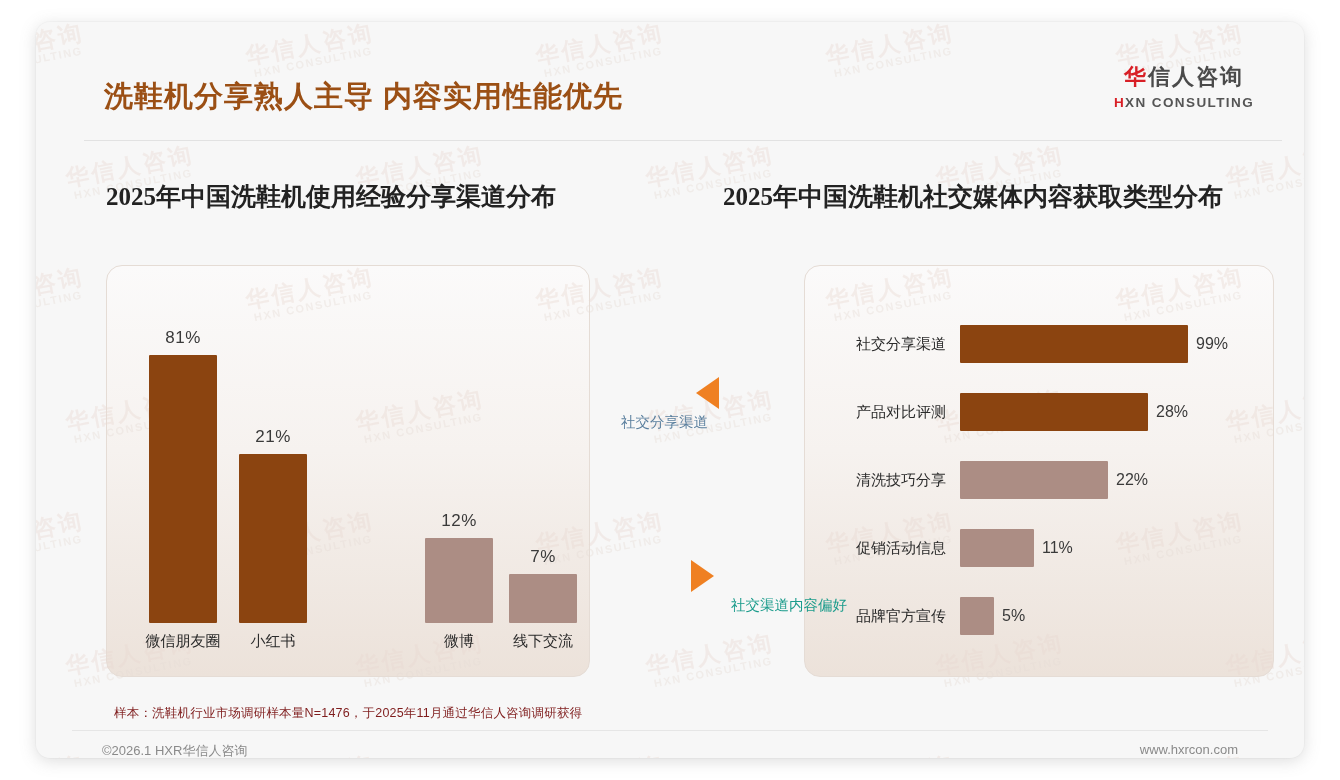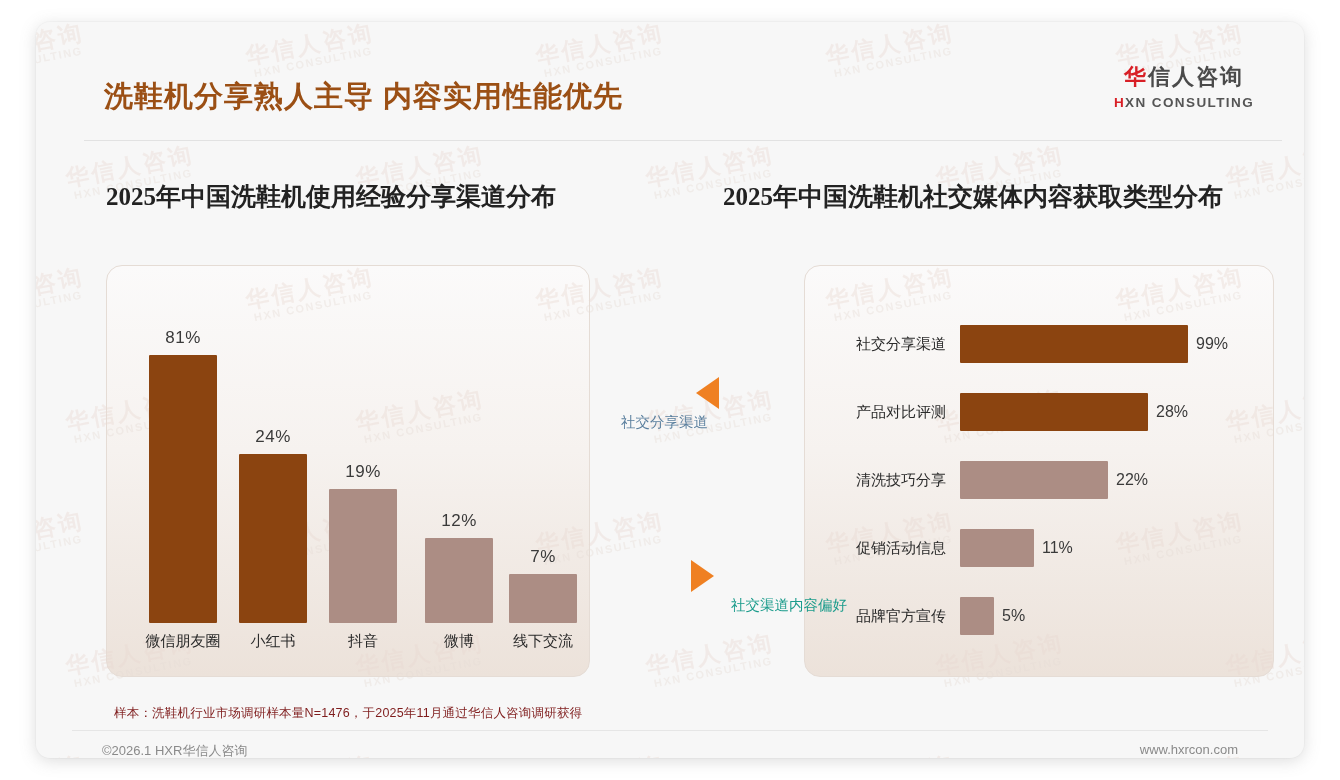--- a/index.html
+++ b/index.html
@@ -427,28 +427,23 @@
   <div class="panel" id="panel-left"></div>
   <div class="panel" id="panel-right"></div>
 
   <div class="vbars" id="vbars">
       <div class="vcol" style="left: 43px;">
         <div class="vval">81%</div>
         <div class="vbar" style="height: 268px; background: rgb(139, 68, 16);"></div>
         <div class="vlabel">微信朋友圈</div>
       </div>
       <div class="vcol" style="left: 133px;">
-        <div class="vval">24%</div>
+        <div class="vval">21%</div>
         <div class="vbar" style="height: 169px; background: rgb(139, 68, 16);"></div>
         <div class="vlabel">小红书</div>
-      </div>
-      <div class="vcol" style="left: 223px;">
-        <div class="vval">19%</div>
-        <div class="vbar" style="height: 134px; background: rgb(172, 141, 132);"></div>
-        <div class="vlabel">抖音</div>
       </div>
       <div class="vcol" style="left: 313px; margin-left: 6px;">
         <div class="vval">12%</div>
         <div class="vbar" style="height: 85px; background: rgb(172, 141, 132);"></div>
         <div class="vlabel">微博</div>
       </div>
       <div class="vcol" style="left: 403px;">
         <div class="vval">7%</div>
         <div class="vbar" style="height: 49px; background: rgb(172, 141, 132);"></div>
         <div class="vlabel">线下交流</div>

